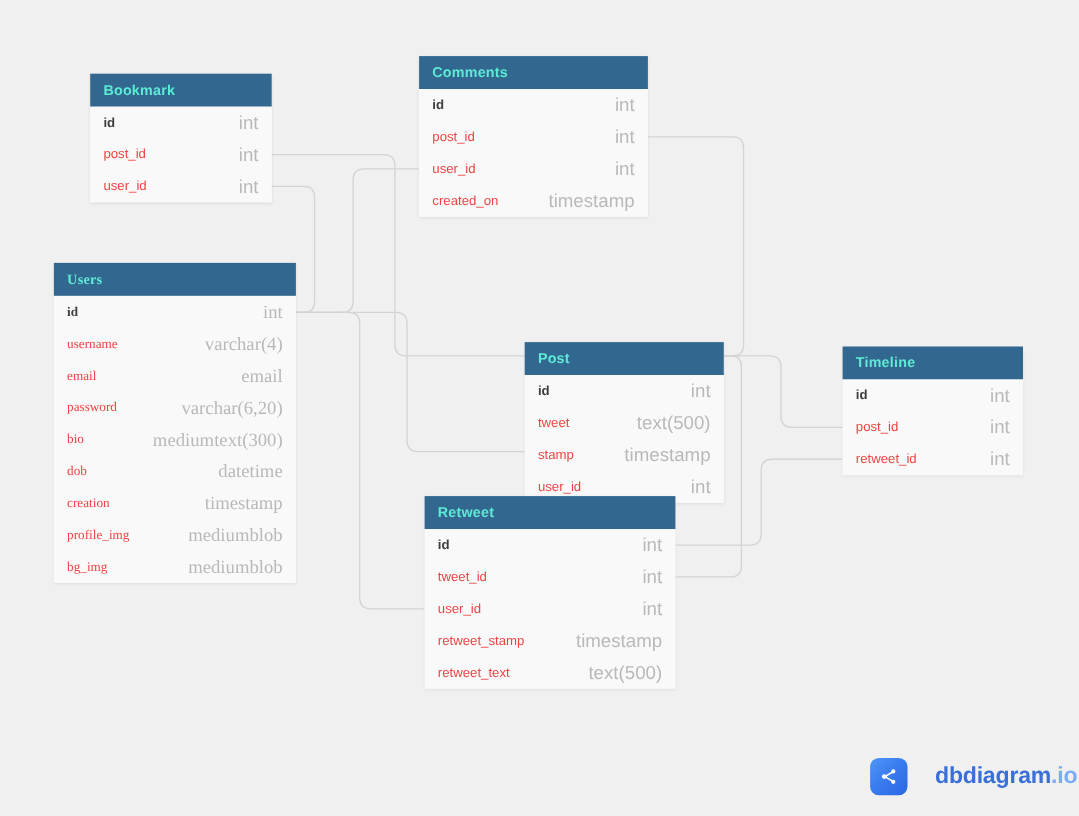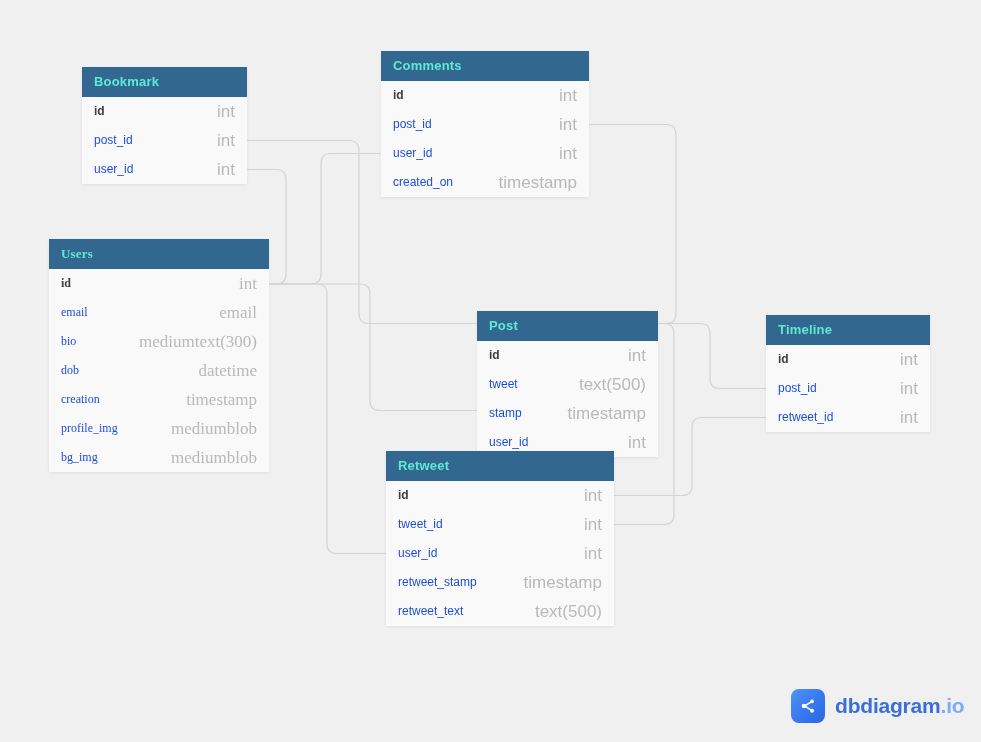--- a/index.html
+++ b/index.html
@@ -42,39 +42,39 @@
   .rows { background: #f9f9f9; }
   .row {
     height: 29px;
     line-height: 29px;
     display: flex;
     justify-content: space-between;
     align-items: center;
     padding: 0 12px;
     text-align: right;
   }
-  .fname { font-size: 12px; color: #1d4ed8; }
+  .fname { font-size: 12px; color: #ef4444; }
   .row.pk .fname { font-weight: 700; color: #3e3e3e; }
   .ftype { font-size: 17px; color: #b9b9b9; }
 
   
   .t-bookmark { left: 82px;  top: 67px;  width: 165px; }
   .t-comments { left: 381px; top: 51px;  width: 208px; }
   .t-users    { left: 49px;  top: 239px; width: 220px; font-family: Liberation Serif, serif; }
   .t-post     { left: 477px; top: 279px; width: 181px; margin-top: 32px; }
   .t-timeline { left: 766px; top: 315px; width: 164px; }
   .t-retweet  { left: 386px; top: 451px; width: 228px; }
 
   
   .logo {
     position: absolute;
     left: 791px; top: 689px;
     display: flex;
     align-items: center;
-    gap: 10px;
+    gap: 25px;
     cursor: pointer;
   }
   .logo-icon {
     width: 34px; height: 34px;
     border-radius: 8px;
     background: linear-gradient(135deg, #4e96f5 0%, #3b7cf0 45%, #2a66e2 100%);
     display: flex;
     align-items: center;
     justify-content: center;
   }
@@ -144,22 +144,30 @@
   </div>
 
   <div class="table t-users">
     <div class="thead">Users</div>
     <div class="rows">
         <div class="row pk">
           <span class="fname">id</span>
           <span class="ftype">int</span>
         </div>
         <div class="row">
+          <span class="fname">username</span>
+          <span class="ftype">varchar(4)</span>
+        </div>
+        <div class="row">
           <span class="fname">email</span>
           <span class="ftype">email</span>
+        </div>
+        <div class="row">
+          <span class="fname">password</span>
+          <span class="ftype">varchar(6,20)</span>
         </div>
         <div class="row">
           <span class="fname">bio</span>
           <span class="ftype">mediumtext(300)</span>
         </div>
         <div class="row">
           <span class="fname">dob</span>
           <span class="ftype">datetime</span>
         </div>
         <div class="row">

